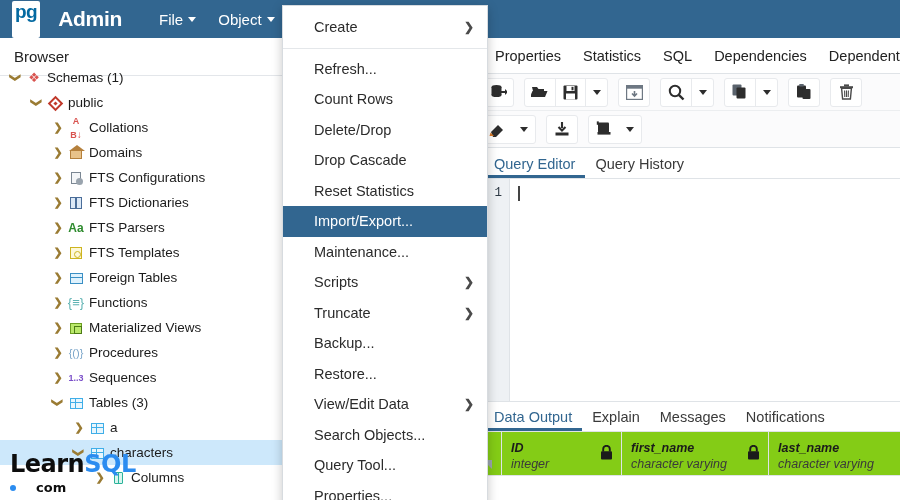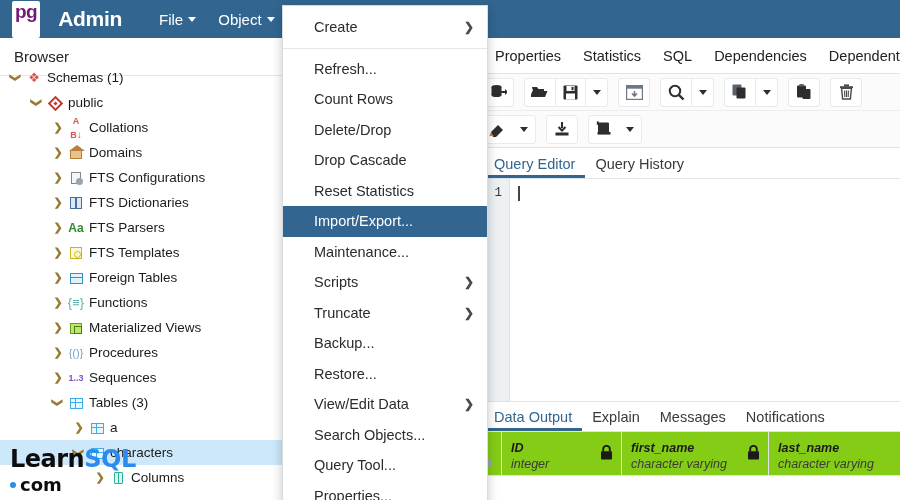--- a/index.html
+++ b/index.html
@@ -16,21 +16,21 @@
   .topbar {
     position: absolute; left: 0; top: 0; width: 900px; height: 38px;
     background: #326690;
     display: flex; align-items: center;
   }
   .brand {
     display: flex; align-items: center; height: 38px;
     padding: 0 10px 0 12px;
   }
   .brand-pg {
-    background: #ffffff; color: #701a75;
+    background: #ffffff; color: #0369a1;
     font-weight: bold; font-size: 19px; line-height: 20px;
     padding: 1px 3px 16px 3px; border-radius: 2px;
     letter-spacing: -0.5px;
     font-family: "Liberation Sans", sans-serif;
   }
   .brand-admin {
     color: #ffffff; font-weight: bold; font-size: 21px;
     letter-spacing: -0.3px; margin-left: 18px;
   }
   .menubar { display: flex; align-items: center; height: 53px; margin-left: 16px; }
@@ -133,22 +133,22 @@
 
   
   .learnsql {
     position: absolute; left: 10px; bottom: 6px;
     font-family: "DejaVu Sans", sans-serif; z-index: 40;
     line-height: 1;
   }
   .ls-main { font-size: 24px; font-weight: bold; letter-spacing: -0.5px; }
   .ls-learn { color: #0d0d0d; }
   .ls-sql { color: #2b8cf0; }
-  .ls-com { font-size: 18px; font-weight: bold; color: #0d0d0d; margin-top: 5px;
-      display: flex; align-items: center; gap: 4px; }
+  .ls-com { font-size: 13px; font-weight: bold; color: #0d0d0d; margin-top: 5px;
+      display: flex; align-items: center; gap: 20px; }
   .ls-dot { width: 6px; height: 6px; border-radius: 50%; background: #2b8cf0;
       display: inline-block; }
 
   
   .right-panel {
     position: absolute; left: 478px; top: 38px; width: 422px; height: 462px;
     background: #ffffff;
   }
   .obj-tabs {
     display: flex; align-items: center; height: 36px; gap: 0;

